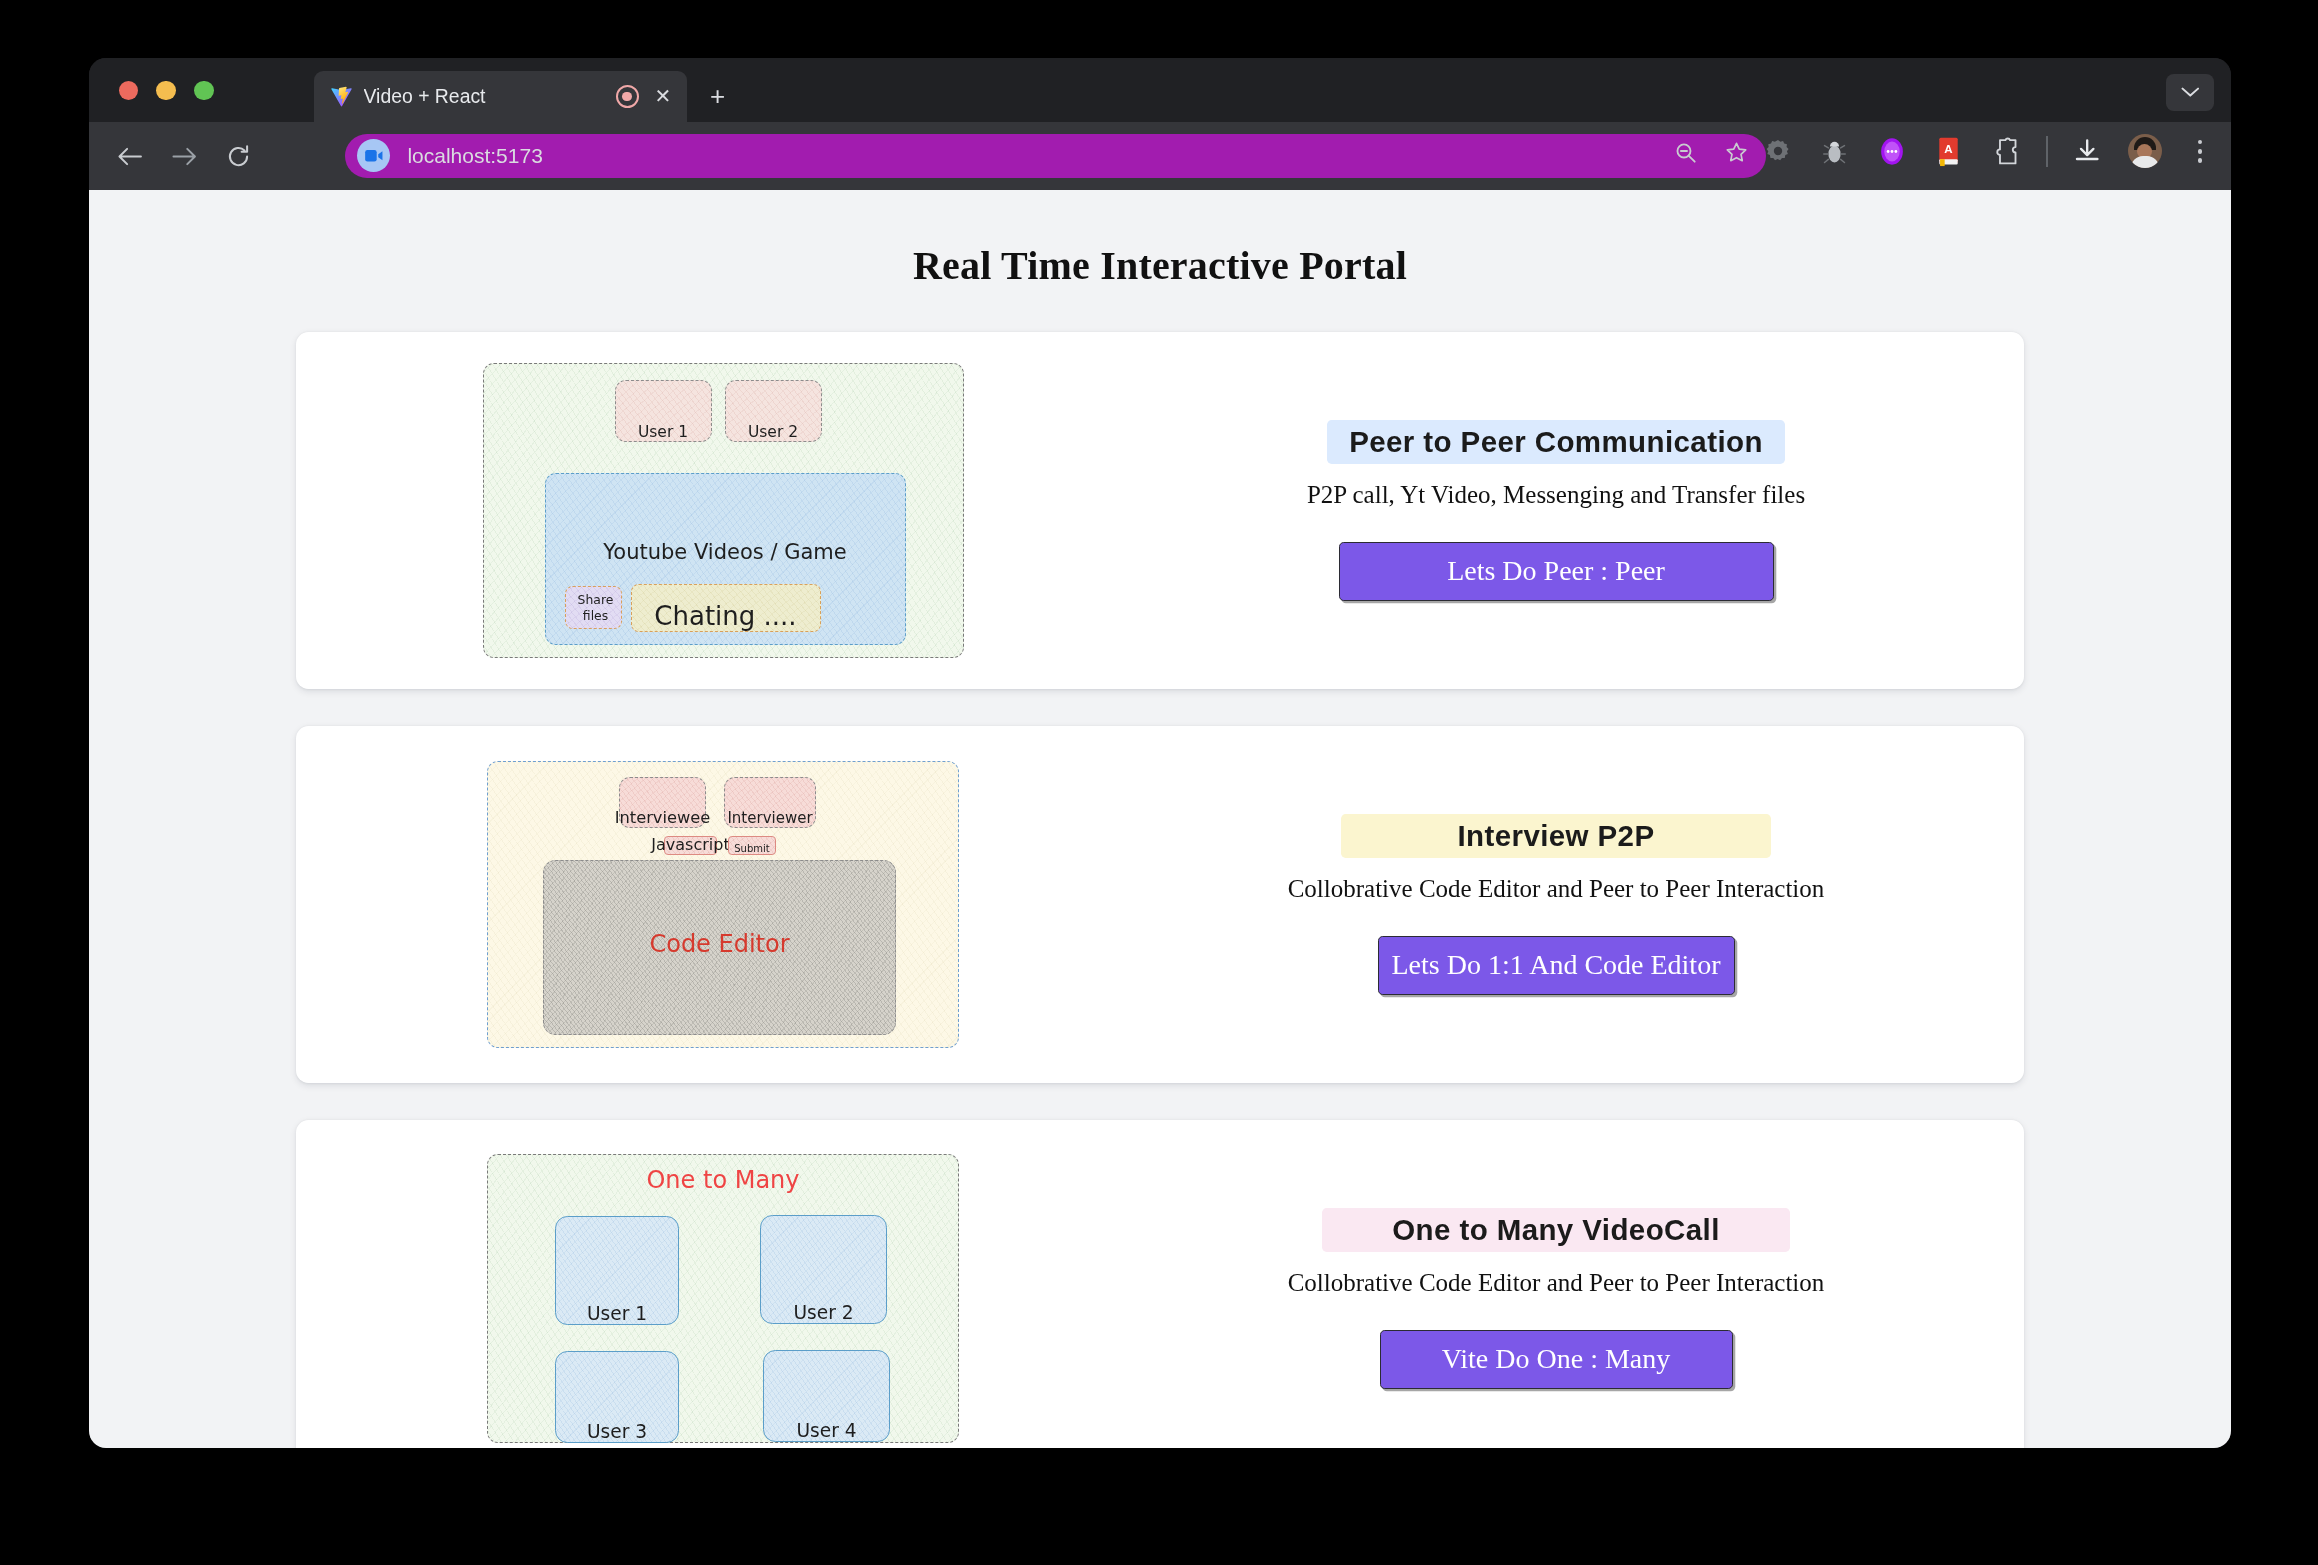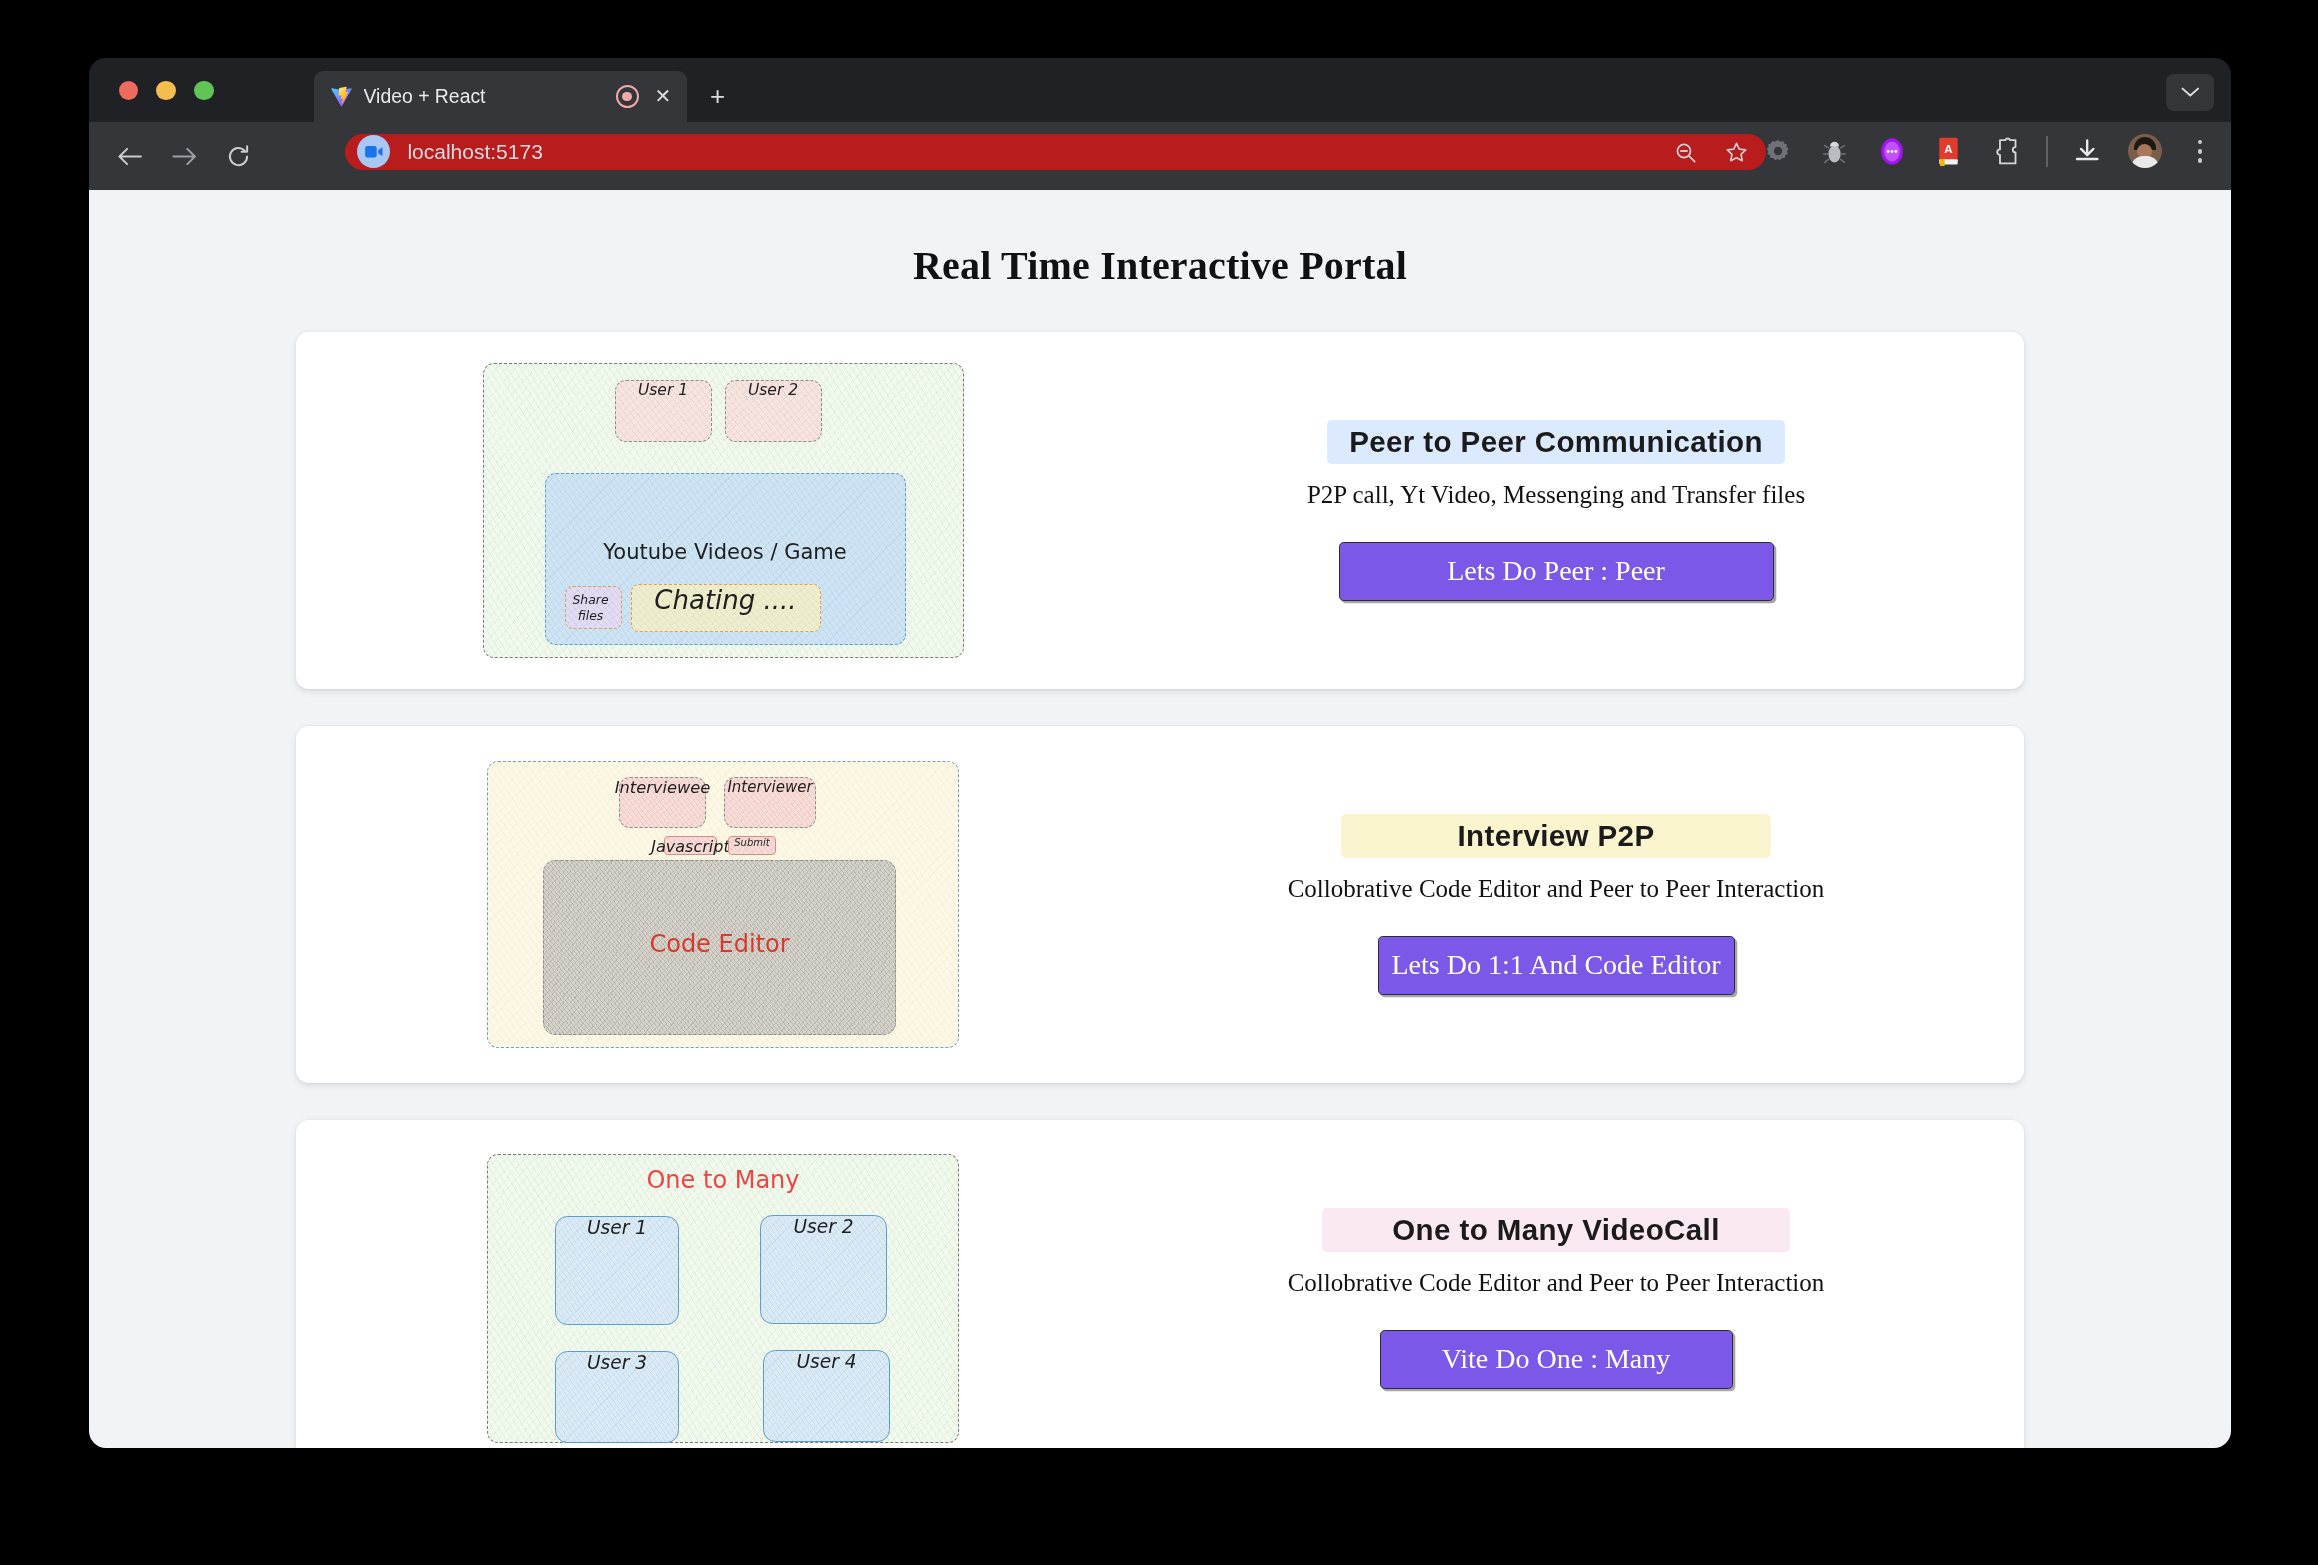--- a/index.html
+++ b/index.html
@@ -83,22 +83,22 @@
   }
   .nav-btn {
     width: 37px; height: 37px; margin-left: 17px;
     color: #c9ccd0;
     display: flex; align-items: center; justify-content: center;
     font-size: 23px;
   }
   .nav-btn:first-child { margin-left: 23px; }
   .omnibox {
     position: absolute; left: 256px; top: 11.6px;
-    width: 1421px; height: 36px;
-    background: #b91c1c;
+    width: 1421px; height: 44px;
+    background: #a21caf;
     border-radius: 23px;
     display: flex; align-items: center;
     padding-left: 12.4px;
   }
   .omni-icon {
     width: 33px; height: 33px; border-radius: 50%;
     background: #a7c7f5;
     display: flex; align-items: center; justify-content: center;
     flex: 0 0 auto;
   }
@@ -210,21 +210,21 @@
     color: #1e1e1e;
     position: absolute;
     white-space: nowrap;
     text-align: center;
   }
   .box {
     position: absolute;
     border-style: dashed;
     border-width: 1.6px;
     border-radius: 11px;
-    display: flex; align-items: flex-start; justify-content: center; font-style: italic;
+    display: flex; align-items: flex-end; justify-content: center;
   }
   .hatch-green  { background:
       repeating-linear-gradient(58deg, rgba(120,170,120,.12) 0 0.8px, transparent 0.8px 5.4px),
       repeating-linear-gradient(-48deg, rgba(120,170,120,.10) 0 0.8px, transparent 0.8px 7px),
       #f1f8ec; }
   .hatch-pink   { background:
       repeating-linear-gradient(52deg, rgba(200,140,130,.16) 0 0.8px, transparent 0.8px 4.7px),
       repeating-linear-gradient(-42deg, rgba(200,140,130,.12) 0 0.8px, transparent 0.8px 6.2px),
       #f5e4df; }
   .hatch-blue   { background:

